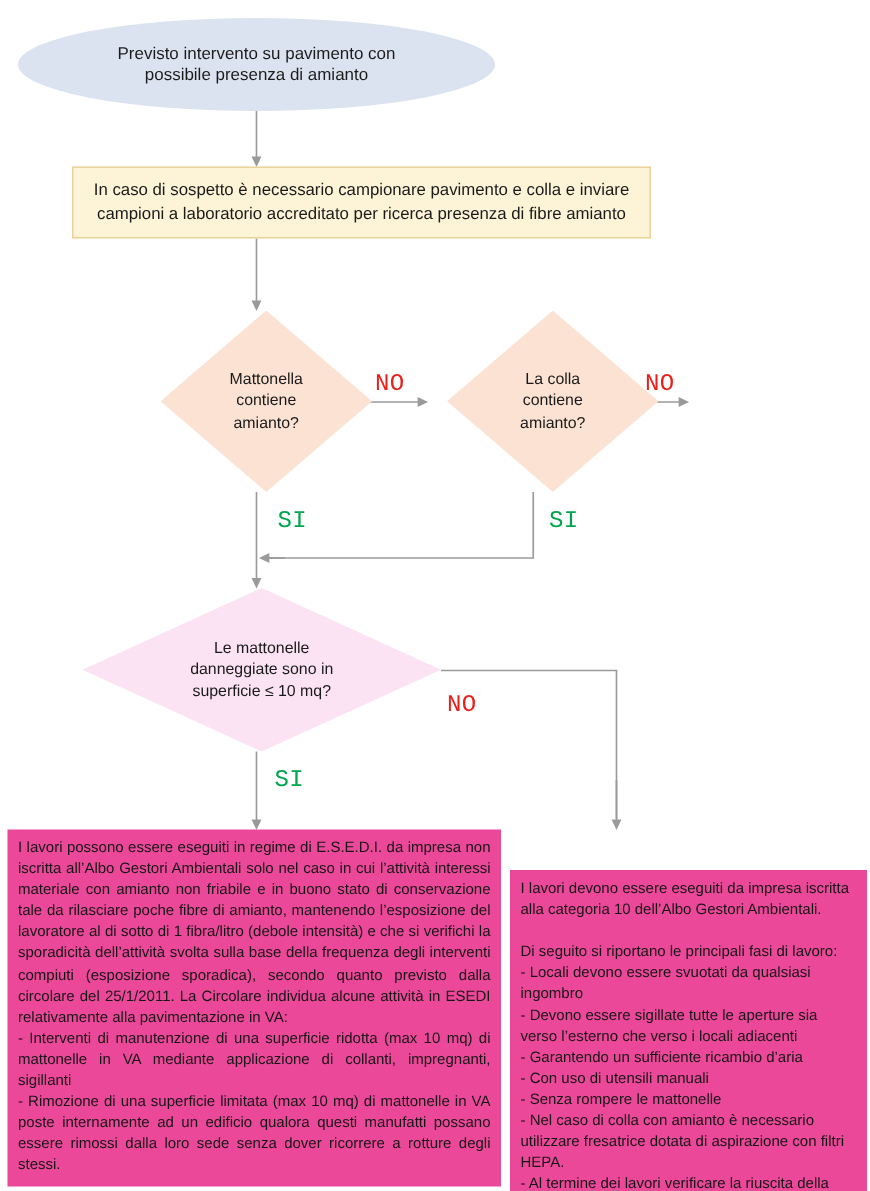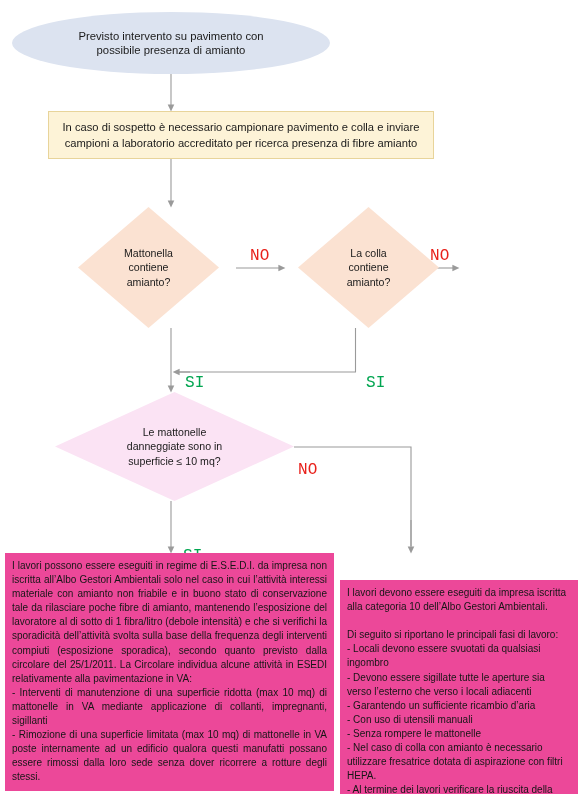--- a/index.html
+++ b/index.html
@@ -73,21 +73,21 @@
     line-height: 1.35;
     white-space: pre-line;
     font-size: 10.6px;
   }
   .diamond > .dshape {
     position: absolute;
     inset: 0;
     z-index: 1;
   }
   #decision-tile {
-    left: 78px;
+    left: 107px;
     top: 207px;
     width: 141px;
     height: 121px;
   }
   #decision-glue {
     left: 298px;
     top: 207px;
     width: 141px;
     height: 121px;
   }
@@ -149,21 +149,21 @@
 
   
   .edge-label {
     position: absolute;
     font-size: 16px;
     font-weight: normal;
     letter-spacing: 0.2px;
     font-family: Liberation Mono, monospace;
   }
   .edge-label.no { color: #e8201a; }
-  .edge-label.si { color: #00a550; margin-top: 36px; }
+  .edge-label.si { color: #00a550; }
 
   #label-no-1 { left: 250px; top: 247px; }
   #label-no-2 { left: 430px; top: 247px; }
   #label-no-3 { left: 298px; top: 461px; }
   #label-si-1 { left: 185px; top: 338px; }
   #label-si-2 { left: 366px; top: 338px; }
   #label-si-3 { left: 183px; top: 511px; }
 
   svg#edges {
     position: absolute;

